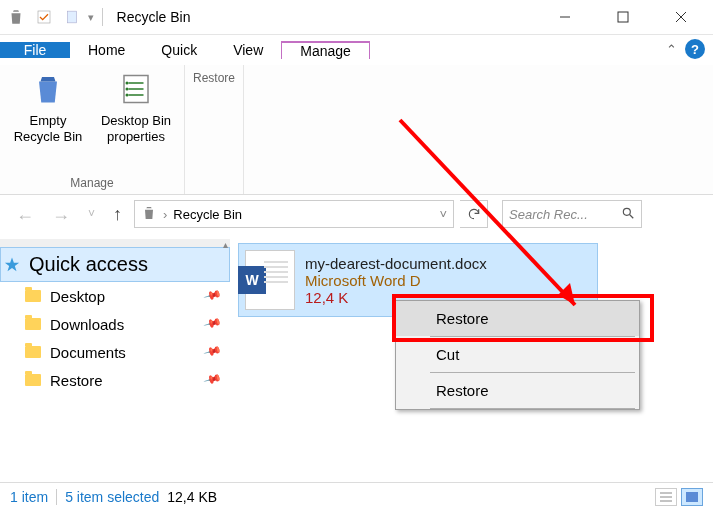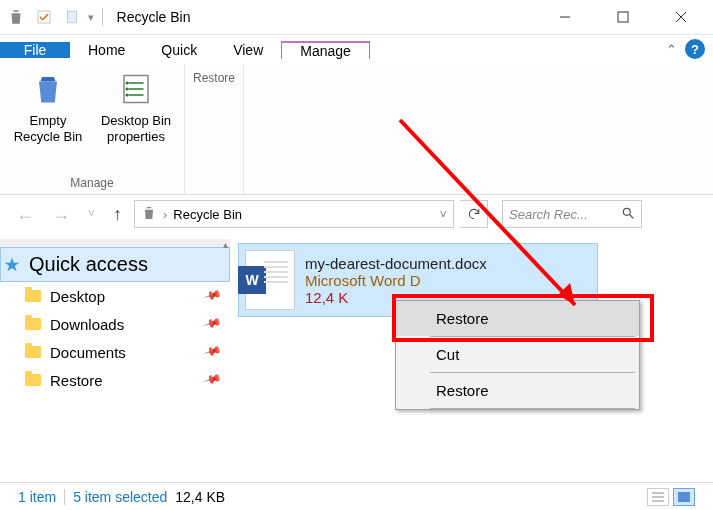--- a/index.html
+++ b/index.html
@@ -69,21 +69,21 @@
 .ctx-item { padding: 9px 12px 9px 40px; font-size: 15px; }
 .ctx-item.hover { background: #dedede; }
 .ctx-item.bold { font-weight: bold; }
 .ctx-sep { height: 1px; background: #b0b0b0; margin: 0 4px 0 34px; }
 
 
 .hl-box { position: absolute; border: 4px solid #ff0000; z-index: 200; pointer-events: none; }
 .arrow-div { position: absolute; z-index: 150; pointer-events: none; }
 
 
-.status { position: absolute; bottom: 0; left: 0; right: 0; height: 28px; border-top: 1px solid #dcdcdc; display: flex; align-items: center; padding: 0 18px; font-size: 14px; gap: 8px; }
+.status { position: absolute; bottom: 0; left: 0; right: 0; height: 28px; border-top: 1px solid #dcdcdc; display: flex; align-items: center; padding: 0 10px; font-size: 14px; gap: 8px; }
 .status .sep { width: 1px; height: 16px; background: #ccc; }
 .status .views { margin-left: auto; display: flex; gap: 4px; }
 .status .vbtn { width: 22px; height: 18px; border: 1px solid #ccc; display: flex; align-items: center; justify-content: center; font-size: 10px; }
 .vbtn.active { background: #cde8ff; border-color: #6aa5de; }
 </style>
 </head>
 <body>
 
 <div class="titlebar">
   <div class="tb-left">

